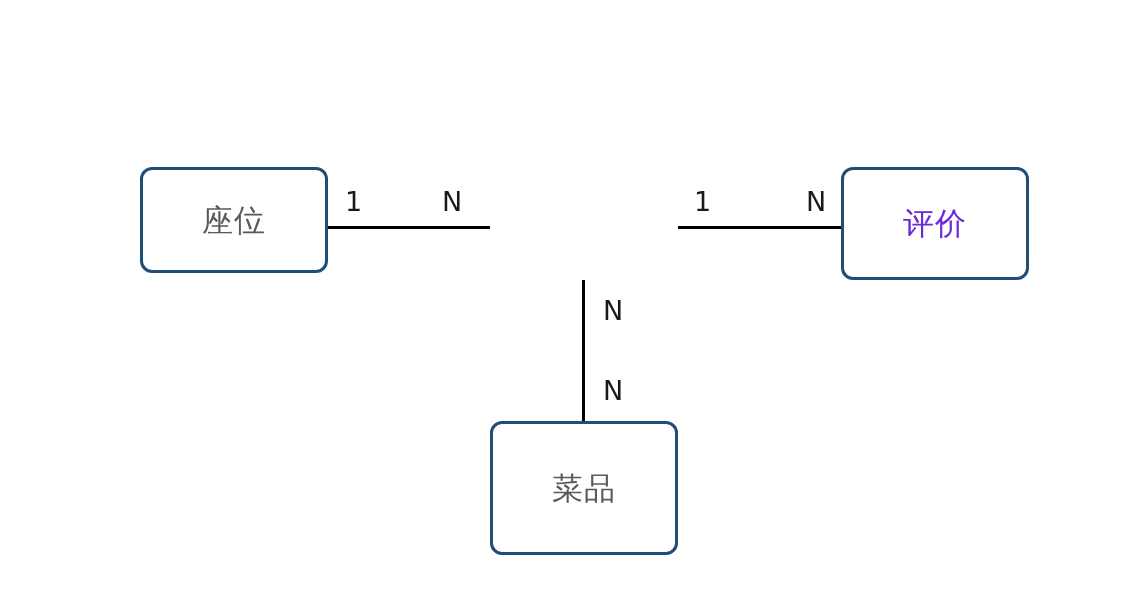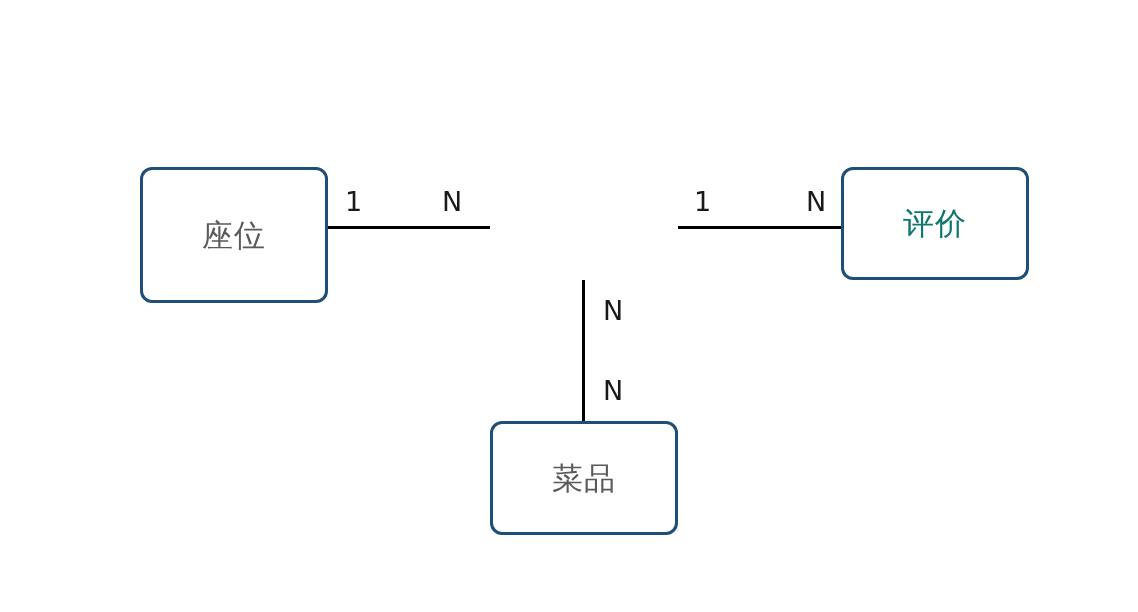--- a/index.html
+++ b/index.html
@@ -58,27 +58,27 @@
 </style>
 </head>
 <body>
 
 <div id="canvas" style="background: rgb(255, 255, 255);">
 
   <div class="connector horizontal" id="conn-0" style="left: 328px; top: 226px; background: rgb(0, 0, 0); width: 162px; height: 3px;"></div>
   <div class="connector horizontal" id="conn-1" style="left: 678px; top: 226px; background: rgb(0, 0, 0); width: 163px; height: 3px;"></div>
   <div class="connector vertical" id="conn-2" style="left: 582px; top: 280px; background: rgb(0, 0, 0); width: 3px; height: 141px;"></div>
 
-  <div class="entity" id="ent-0" style="left: 140px; top: 167px; width: 188px; height: 136px; border-color: rgb(31, 78, 121); background: rgb(255, 255, 255);">
+  <div class="entity" id="ent-0" style="left: 140px; top: 167px; width: 188px; height: 106px; border-color: rgb(31, 78, 121); background: rgb(255, 255, 255);">
     <span class="entity-label" style="color: rgb(90, 90, 90);">座位</span>
   </div>
   <div class="entity" id="ent-2" style="left: 841px; top: 167px; width: 188px; height: 113px; border-color: rgb(31, 78, 121); background: rgb(255, 255, 255);">
-    <span class="entity-label" style="color: #0f766e;">评价</span>
+    <span class="entity-label" style="color: #6d28d9;">评价</span>
   </div>
-  <div class="entity" id="ent-3" style="left: 490px; top: 421px; width: 188px; height: 114px; border-color: rgb(31, 78, 121); background: rgb(255, 255, 255);">
+  <div class="entity" id="ent-3" style="left: 490px; top: 421px; width: 188px; height: 134px; border-color: rgb(31, 78, 121); background: rgb(255, 255, 255);">
     <span class="entity-label" style="color: rgb(90, 90, 90);">菜品</span>
   </div>
 
   <div class="card-label" id="card-0" style="left: 345px; top: 188px; color: rgb(26, 26, 26);">1</div>
   <div class="card-label" id="card-1" style="left: 442px; top: 188px; color: rgb(26, 26, 26);">N</div>
   <div class="card-label" id="card-2" style="left: 694px; top: 188px; color: rgb(26, 26, 26);">1</div>
   <div class="card-label" id="card-3" style="left: 806px; top: 188px; color: rgb(26, 26, 26);">N</div>
   <div class="card-label" id="card-4" style="left: 603px; top: 297px; color: rgb(26, 26, 26);">N</div>
   <div class="card-label" id="card-5" style="left: 603px; top: 377px; color: rgb(26, 26, 26);">N</div>
 

